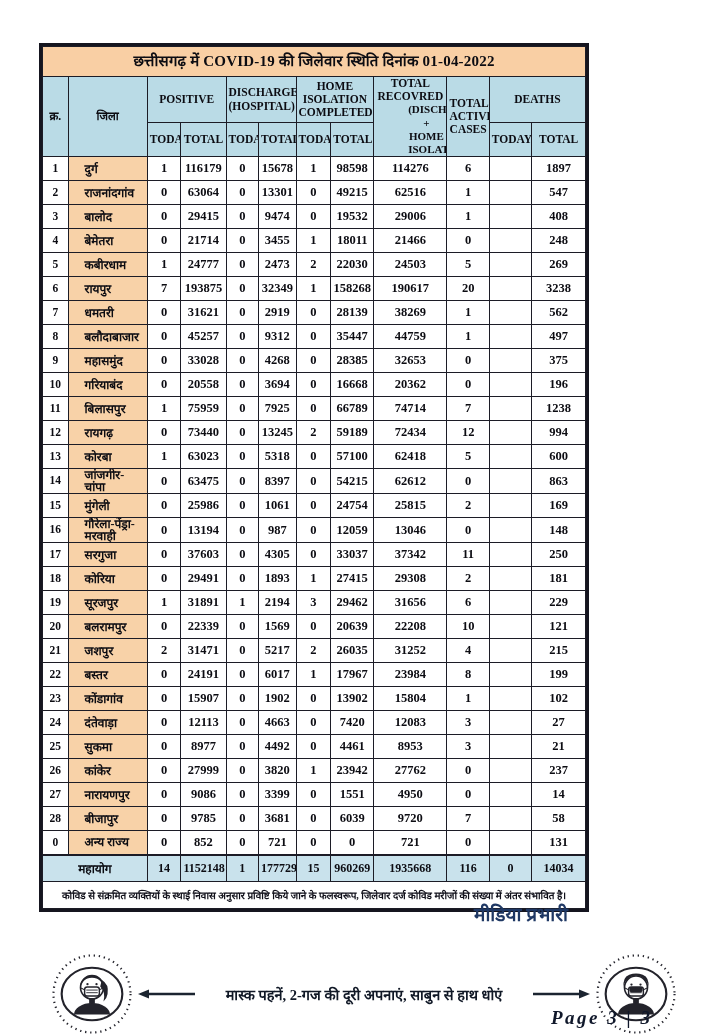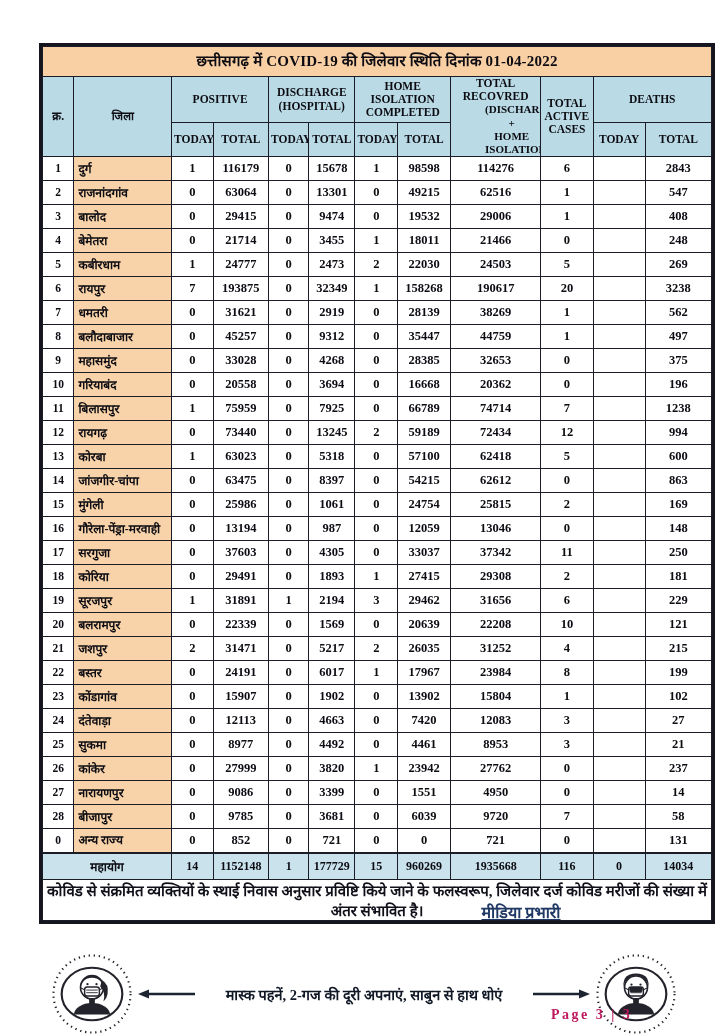--- a/index.html
+++ b/index.html
@@ -3,65 +3,65 @@
 <meta charset="utf-8">
 <style>
   * { box-sizing: border-box; margin: 0; padding: 0; }
   html,body { background:#e9e9e9; }
   body { font-family: "Liberation Serif", "DejaVu Serif", serif; }
   .sheet {
     position: relative; width: 720px; height: 1036px;
     background: #ffffff; overflow: hidden; margin: 0 auto;
   }
   .tbl-wrap {
-    position: absolute; left: 39px; top: 43px; width: 676px;
+    position: absolute; left: 39px; top: 43px; width: 550px;
     border: 3px solid #15151f; background:#eab308;
   }
   table { width: 100%; border-collapse: collapse; table-layout: fixed; }
   th, td {
     border: 1px solid #1c1c26; text-align: center; vertical-align: middle;
     font-weight: bold; color: #0c0c12; padding: 0 2px; overflow: hidden;
   }
   .title-cell { background: #f9cfa4; height: 30px; font-size: 15px; letter-spacing: .2px; }
   thead th { background: #badbe6; font-size: 11.5px; line-height: 1.15; }
   tr.hrow1 th { height: 38px; }
   tr.hrow2 th { height: 30px; }
   .pre { white-space: pre-line; }
   .recov-sub { display: block; font-size: 11px; line-height: 1.2; white-space: pre-line; margin-left: 32px; }
   tbody td { height: 24px; font-size: 12.5px; background: #fff; line-height: 1; }
   tbody td.district {
-    background: #f8d2a8; text-align: left; padding-left: 4px;
+    background: #f8d2a8; text-align: left; padding-left: 16px;
     font-size: 12px; font-family: "Liberation Serif", "DejaVu Serif", serif;
   }
   tbody td:first-child { font-size: 11.5px; }
   tr.total-row td {
     background: #c9e2ec; height: 27px; font-size: 12px;
     border-top: 2px solid #1c1c26;
   }
-  tr.disclaimer-row td { background: #fff; height: 27px; font-size: 15px; color:#10101a; }
+  tr.disclaimer-row td { background: #fff; height: 27px; font-size: 10px; color:#10101a; }
   .signature {
     position: absolute; top: 901px; right: 64px; width: 270px;
     text-align: center; color: #1f3864; font-weight: bold; line-height: 1.45;
   }
-  .signature .l1 { font-size: 16px; text-decoration: underline; }
+  .signature .l1 { font-size: 19px; }
   .signature .l2 { font-size: 15.5px; }
   .signature .l3 { font-size: 13px; }
   .banner {
     position: absolute; left: 50px; top: 953px; width: 628px;
     display: flex; align-items: center; gap: 4px;
   }
   .banner .advisory {
     flex: 1; text-align: center; font-size: 14.5px; font-weight: bold;
     color: #101826; white-space: nowrap; padding: 0 2px;
   }
   .mask-icon { width: 84px; height: 82px; flex: 0 0 auto; }
   .arrow { flex: 0 0 auto; }
   .pageno {
     position: absolute; top: 1007px; left: 551px;
-    font-size: 14px; letter-spacing: 2.5px; color: #be185d; font-weight: bold;
+    font-size: 19px; letter-spacing: 2.5px; color: #0f172a; font-weight: bold; font-style: italic;
   }
 </style>
 </head>
 <body>
 
 <div class="sheet">
 
   <div class="tbl-wrap">
     <table>
       <colgroup>
@@ -118,21 +118,21 @@
             <td class="district">दुर्ग</td>
             <td>1</td>
             <td>116179</td>
             <td>0</td>
             <td>15678</td>
             <td>1</td>
             <td>98598</td>
             <td>114276</td>
             <td>6</td>
             <td></td>
-            <td>2843</td>
+            <td>1897</td>
           </tr>
           <tr>
             <td>2</td>
             <td class="district">राजनांदगांव</td>
             <td>0</td>
             <td>63064</td>
             <td>0</td>
             <td>13301</td>
             <td>0</td>
             <td>49215</td>

